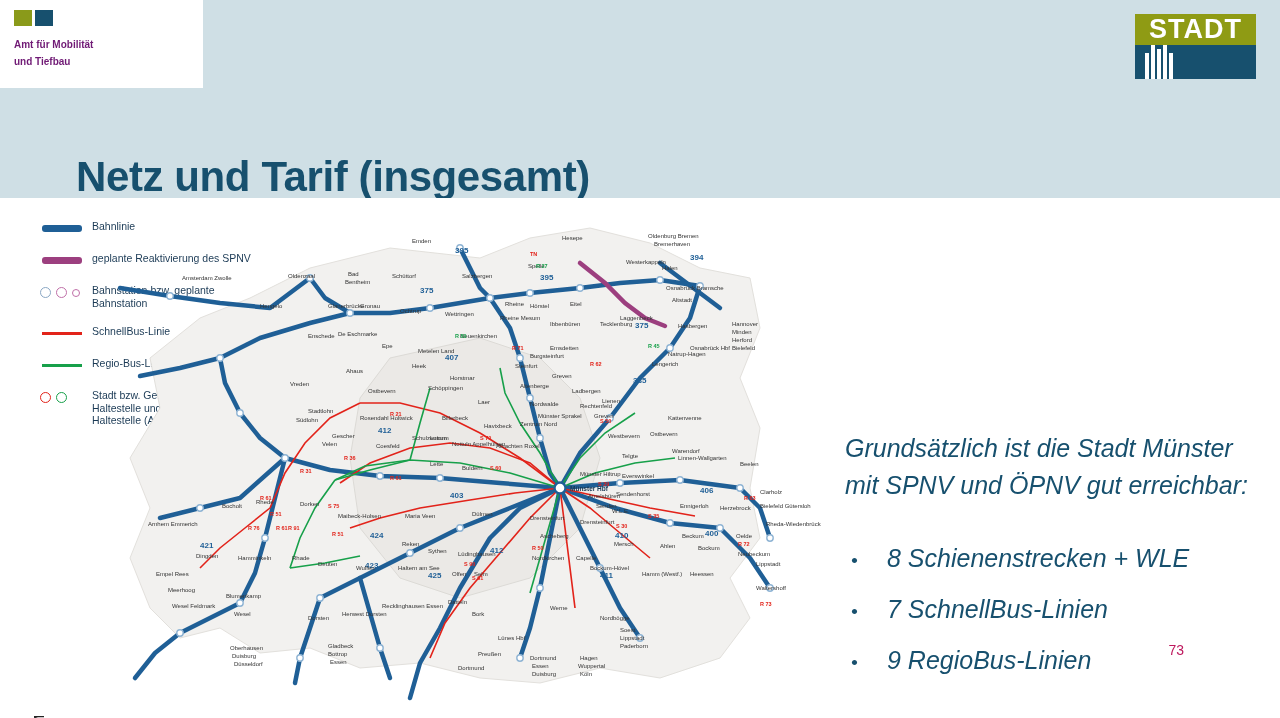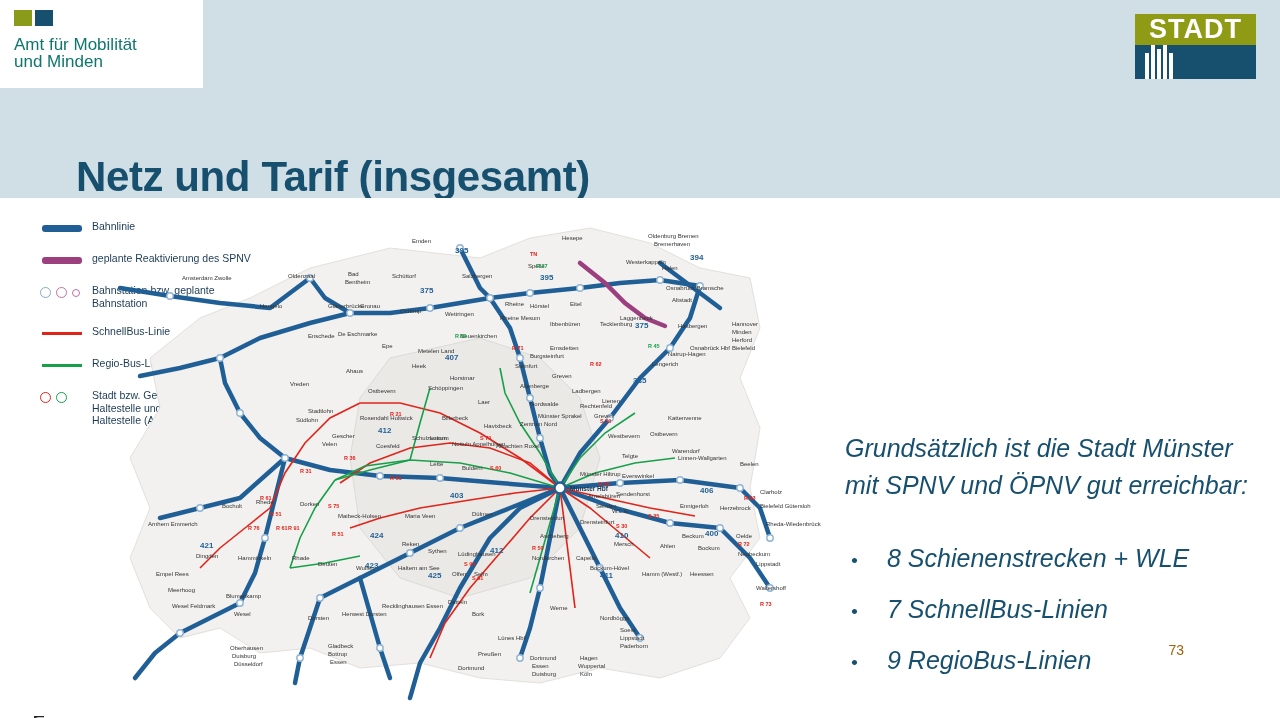--- a/index.html
+++ b/index.html
@@ -44,24 +44,24 @@
     gap: 3px;
     margin-bottom: 10px;
   }
   .logo-marks .m {
     width: 18px;
     height: 16px;
   }
   .logo-marks .m1 { background: #8a9a1a; }
   .logo-marks .m2 { background: #17506e; }
   .logo-text {
-    font-size: 17px;
+    font-size: 10px;
     line-height: 17px;
-    color: #0f766e;
-    font-weight: 400;
+    color: #701a75;
+    font-weight: 700;
   }
 
   .stadt-logo {
     position: absolute;
     right: 24px;
     top: 14px;
     height: 50px;
     display: flex;
     align-items: stretch;
     flex-direction: column;
@@ -139,21 +139,21 @@
     transform: rotate(-90deg);
     transform-origin: left top;
     white-space: nowrap;
   }
 
   .page-number {
     position: absolute;
     right: 96px;
     bottom: 16px;
     font-size: 14px;
-    color: #a16207;
+    color: #be185d;
   }
 
   
   .right-col {
     position: absolute;
     left: 845px;
     top: 232px;
     width: 420px;
     color: #17506e;
     font-style: italic;
@@ -254,21 +254,21 @@
 <div class="slide">
 
   <div class="header-band">
     <div class="logo-box">
       <div class="logo-marks">
         <div class="m m1"></div>
         <div class="m m2"></div>
       </div>
       <div class="logo-text">
         <div>Amt für Mobilität</div>
-        <div>und Minden</div>
+        <div>und Tiefbau</div>
       </div>
     </div>
 
     <div class="stadt-logo">
       <div class="left">
         <span>STADT</span>
       </div>
       <div class="right">
         <span class="tower">
           <i style="height:26px"></i>

